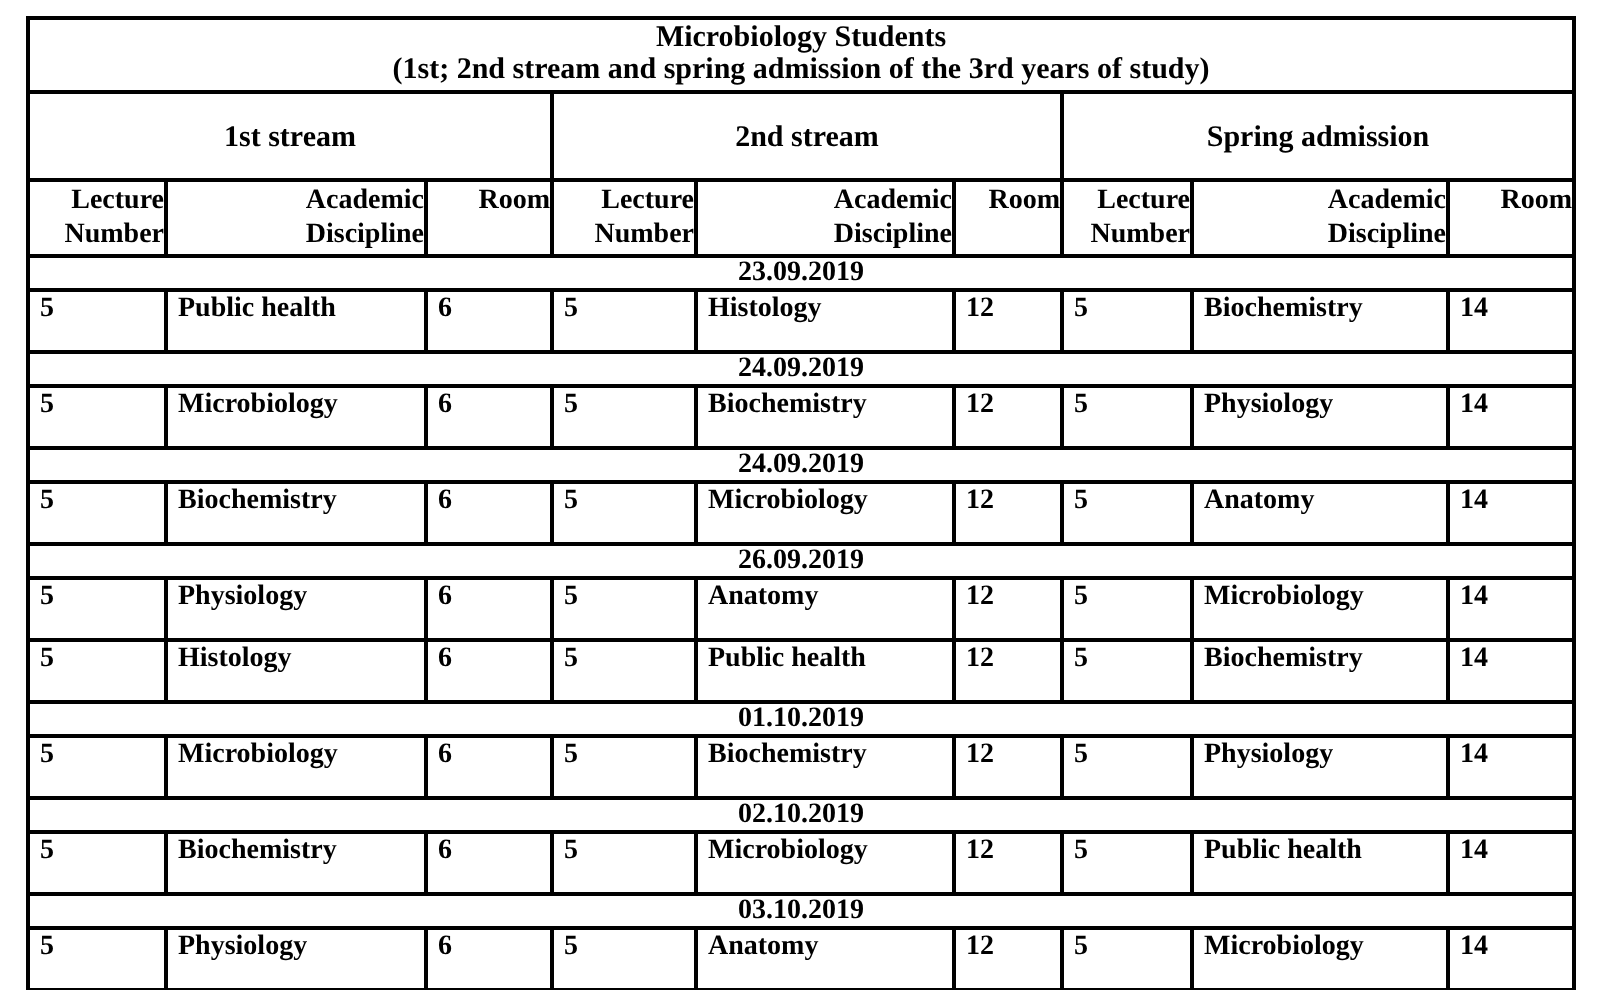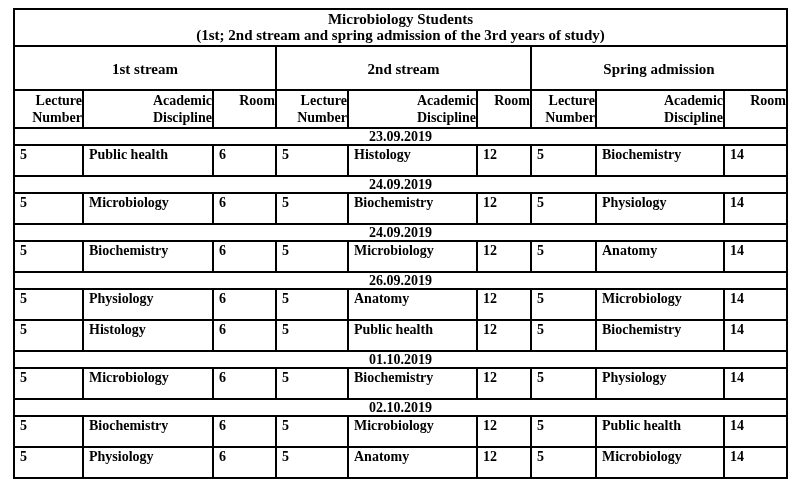--- a/index.html
+++ b/index.html
@@ -210,20 +210,23 @@
           <td>5</td>
           <td>Biochemistry</td>
           <td>6</td>
           <td>5</td>
           <td>Microbiology</td>
           <td>12</td>
           <td>5</td>
           <td>Public health</td>
           <td>14</td>
         </tr>
+        <tr class="date-row">
+          <td colspan="9">03.10.2019</td>
+        </tr>
         <tr class="data-row">
           <td>5</td>
           <td>Physiology</td>
           <td>6</td>
           <td>5</td>
           <td>Anatomy</td>
           <td>12</td>
           <td>5</td>
           <td>Microbiology</td>
           <td>14</td>

